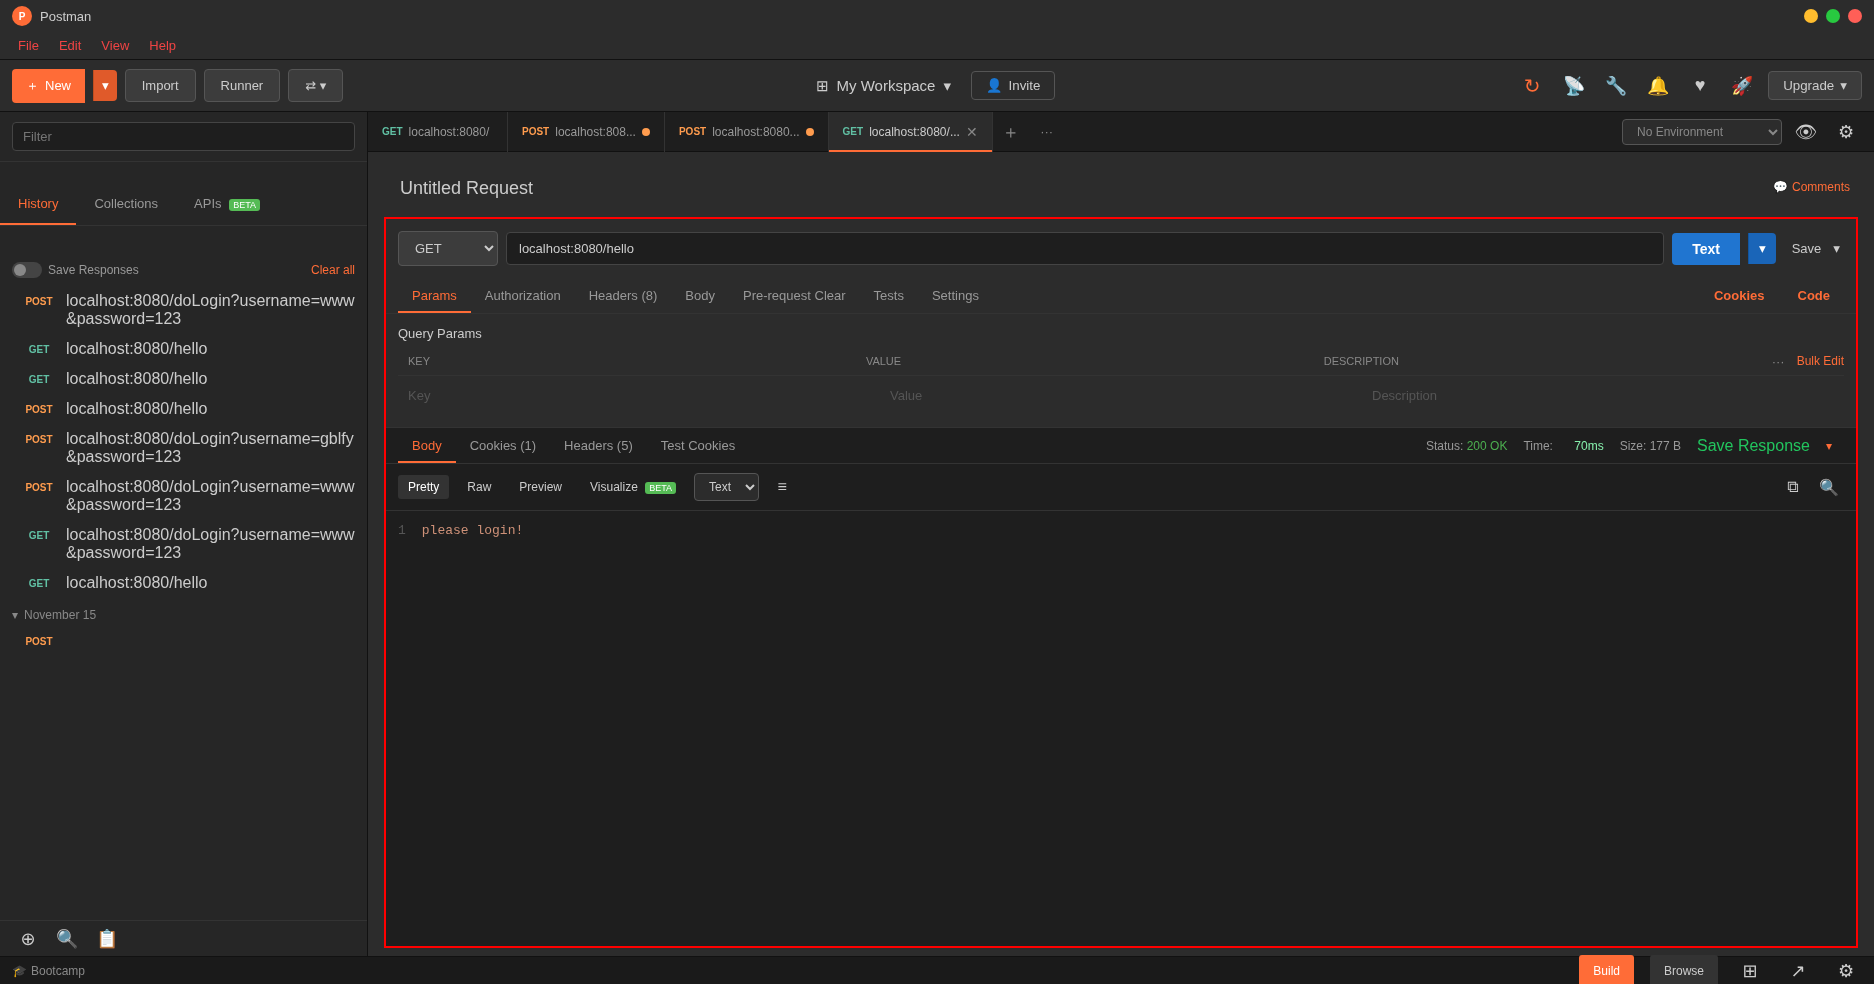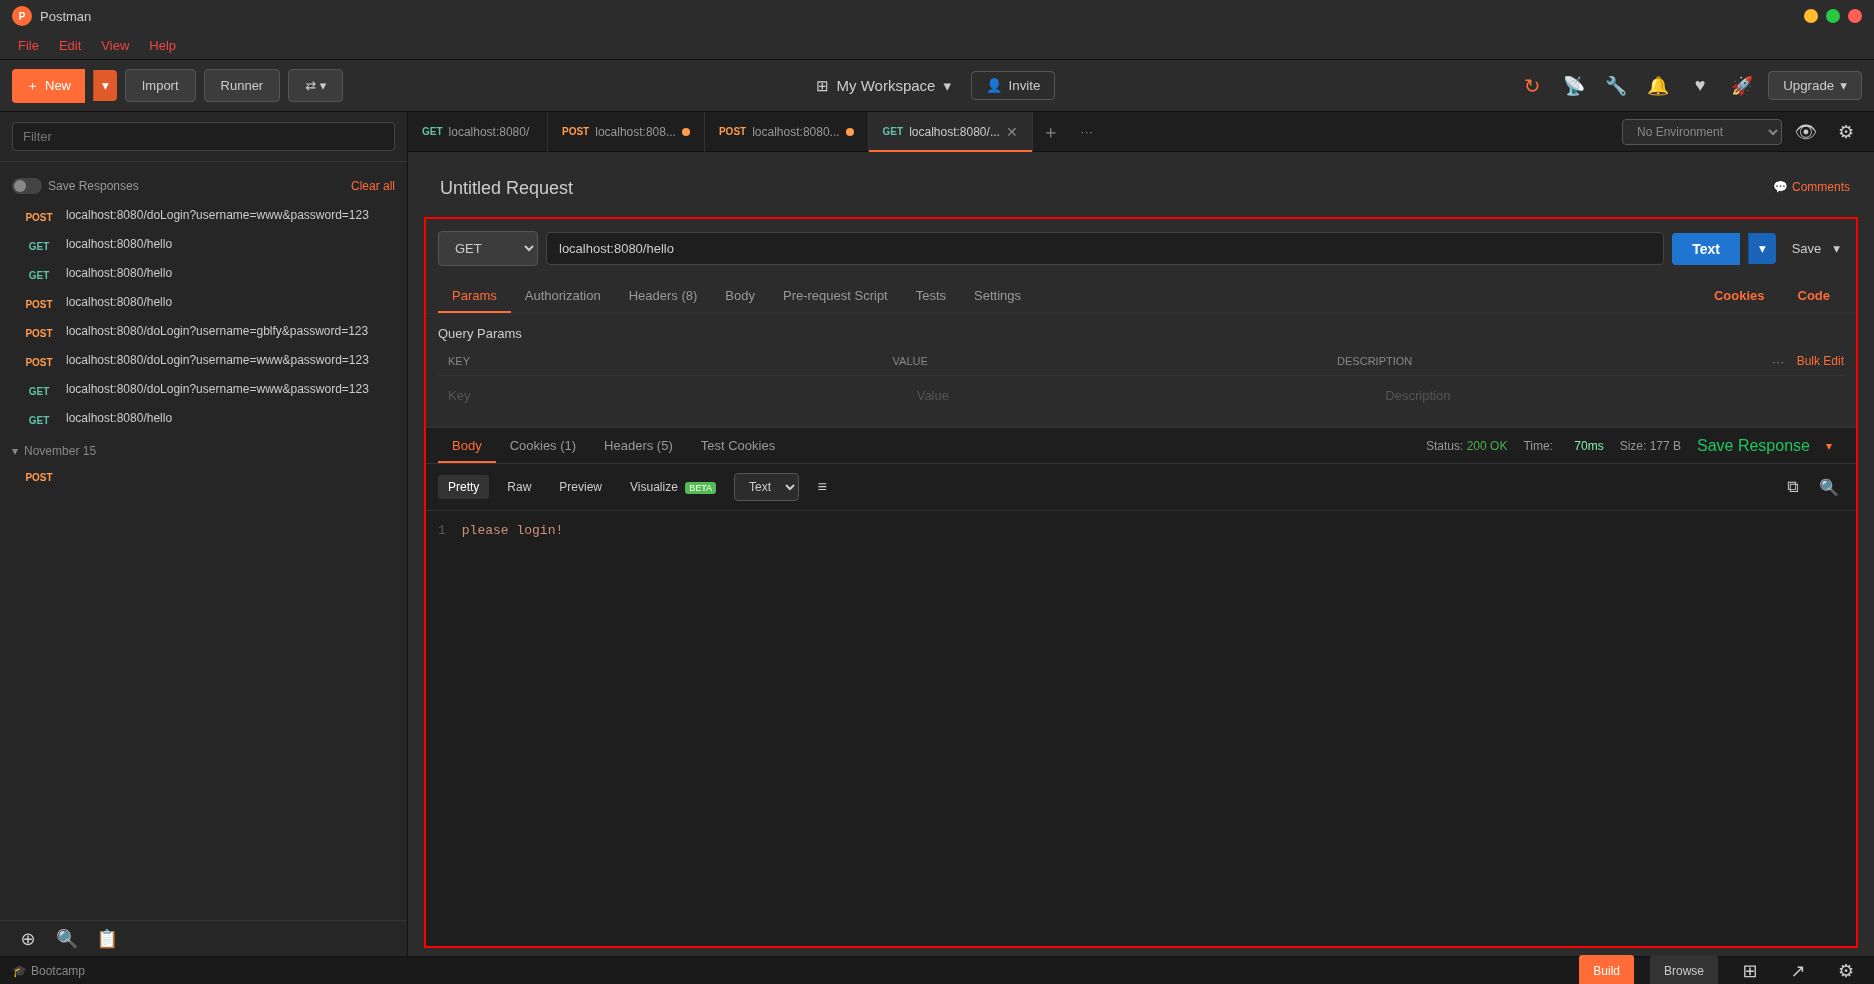--- a/index.html
+++ b/index.html
@@ -29,35 +29,35 @@
     .workspace-btn { background: transparent; border: none; color: #ccc; font-size: 15px; cursor: pointer; display: flex; align-items: center; gap: 8px; padding: 6px 12px; border-radius: 4px; }
     .invite-btn { background: transparent; border: 1px solid #555; color: #ccc; padding: 6px 14px; border-radius: 4px; cursor: pointer; display: flex; align-items: center; gap: 6px; }
     .toolbar-right { display: flex; align-items: center; gap: 10px; }
     .icon-btn { background: transparent; border: none; color: #ccc; cursor: pointer; font-size: 18px; width: 32px; height: 32px; display: flex; align-items: center; justify-content: center; border-radius: 4px; }
     .upgrade-btn { background: #3c3c3c; border: 1px solid #555; color: #ccc; padding: 6px 14px; border-radius: 4px; cursor: pointer; display: flex; align-items: center; gap: 6px; }
 
     
     .main { display: flex; height: calc(984px - 32px - 28px - 52px - 28px); }
 
     
-    .sidebar { width: 408px; background: #262626; border-right: 1px solid #111; display: flex; flex-direction: column; }
+    .sidebar { width: 368px; background: #262626; border-right: 1px solid #111; display: flex; flex-direction: column; gap: 20px; }
     .sidebar-filter { padding: 10px 12px; border-bottom: 1px solid #333; }
     .sidebar-filter input { width: 100%; background: #1e1e1e; border: 1px solid #444; color: #ccc; padding: 6px 10px; border-radius: 4px; font-size: 13px; }
     .sidebar-tabs { display: flex; border-bottom: 1px solid #333; }
     .sidebar-tab { padding: 14px 18px; cursor: pointer; color: #999; font-size: 13px; position: relative; }
     .sidebar-tab.active { color: #ff6c37; }
     .sidebar-tab.active::after { content: ''; position: absolute; bottom: 0; left: 0; right: 0; height: 2px; background: #ff6c37; }
     .beta-badge { background: #5b5; color: white; font-size: 9px; padding: 1px 4px; border-radius: 3px; margin-left: 4px; vertical-align: middle; }
     .sidebar-content { flex: 1; overflow-y: auto; padding: 8px 0; }
     .sidebar-section-header { display: flex; align-items: center; justify-content: space-between; padding: 8px 12px; color: #999; font-size: 12px; }
     .history-item { padding: 6px 12px 6px 20px; cursor: pointer; display: flex; align-items: flex-start; gap: 8px; }
     .method-badge { font-size: 10px; font-weight: bold; padding: 2px 5px; border-radius: 3px; min-width: 38px; text-align: center; flex-shrink: 0; margin-top: 2px; }
     .method-post { color: #ff9c4e; }
     .method-get { color: #61c0a4; }
-    .history-url { color: #ccc; font-size: 12px; word-break: break-all; }
+    .history-url { color: #ccc; font-size: 16px; word-break: break-all; }
     .section-date { padding: 10px 12px 4px; color: #888; font-size: 12px; display: flex; align-items: center; gap: 6px; }
     .sidebar-bottom { border-top: 1px solid #333; height: 36px; display: flex; align-items: center; gap: 8px; padding: 0 12px; }
 
     
     .content { flex: 1; display: flex; flex-direction: column; overflow: hidden; }
 
     
     .tabs-bar { background: #1e1e1e; display: flex; align-items: center; border-bottom: 1px solid #111; height: 40px; }
     .tab { display: flex; align-items: center; gap: 6px; padding: 0 14px; height: 40px; cursor: pointer; border-right: 1px solid #333; color: #999; font-size: 12px; min-width: 140px; position: relative; white-space: nowrap; }
     .tab.active { background: #2c2c2c; color: #ccc; }
@@ -195,20 +195,28 @@
     </button>
   </div>
 </div>
 
 <div class="main">
 
   <div class="sidebar">
     <div class="sidebar-filter">
       <input type="text" placeholder="Filter" style="">
     </div>
+    <div class="sidebar-tabs">
+      <div class="sidebar-tab active">History</div>
+      <div class="sidebar-tab">Collections</div>
+      <div class="sidebar-tab">
+        <span>APIs</span>
+        <span class="beta-badge">BETA</span>
+      </div>
+    </div>
     <div class="sidebar-content">
       <div class="sidebar-section-header">
         <label style="display:flex;align-items:center;gap:6px;cursor:pointer;">
           <span style="display:inline-block;width:30px;height:16px;background:#444;border-radius:8px;position:relative;">
             <span style="position:absolute;top:2px;left:2px;width:12px;height:12px;background:#888;border-radius:50%;"></span>
           </span>
           <span>Save Responses</span>
         </label>
         <button class="bulk-edit-btn">Clear all</button>
       </div>
@@ -319,21 +327,21 @@
             <button class="save-main">Save</button>
             <button class="save-arrow-btn">▾</button>
           </div>
         </div>
 
         <div class="request-tabs">
           <div class="req-tab active">Params</div>
           <div class="req-tab">Authorization</div>
           <div class="req-tab">Headers (8)</div>
           <div class="req-tab">Body</div>
-          <div class="req-tab">Pre-request Script</div>
+          <div class="req-tab">Pre-request Clear</div>
           <div class="req-tab">Tests</div>
           <div class="req-tab">Settings</div>
           <div class="req-tab-right">
             <div class="req-tab" style="color:#ff6c37;">Cookies</div>
             <div class="req-tab" style="color:#ff6c37;">Code</div>
           </div>
         </div>
 
         <div class="params-section">
           <div class="params-title">Query Params</div>

